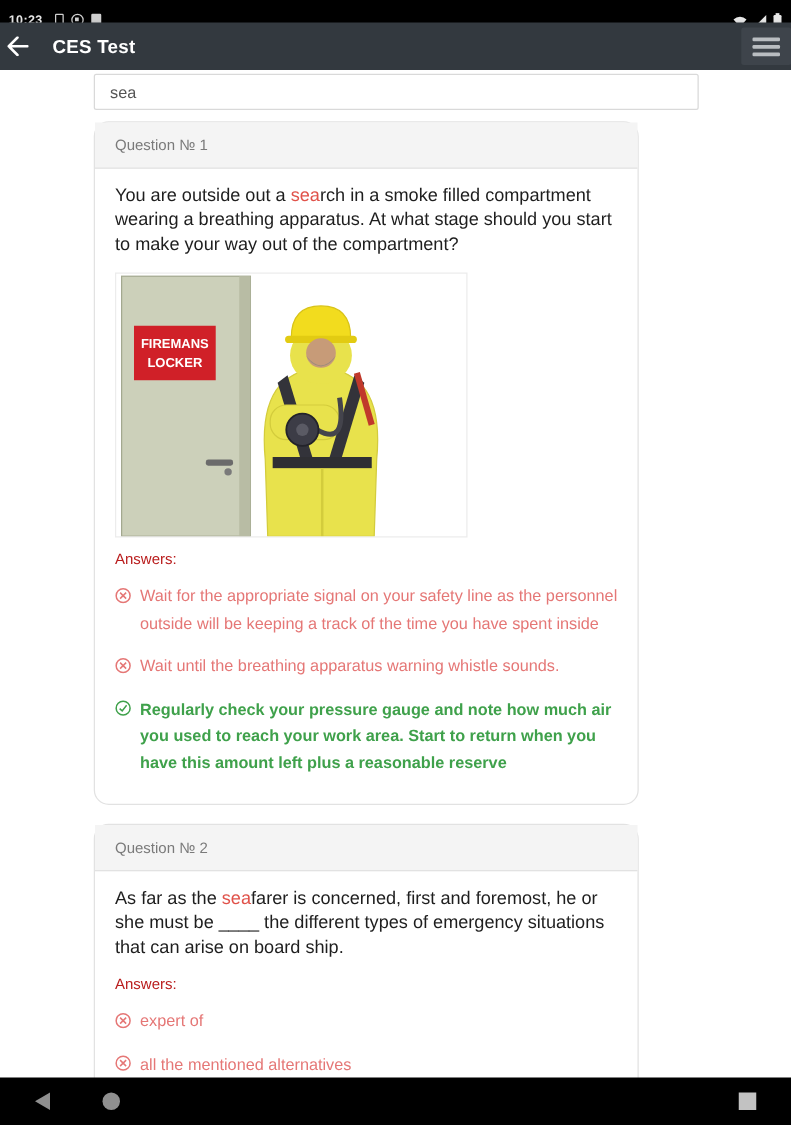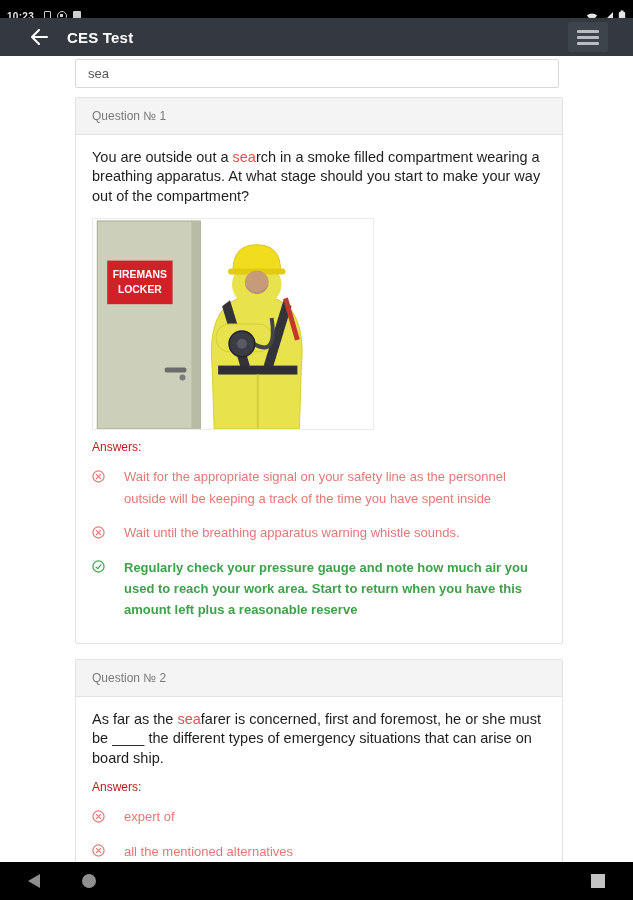--- a/index.html
+++ b/index.html
@@ -23,51 +23,51 @@
   .sb-ic.circle { width:10px; height:10px; border:1.5px solid #cfcfcf; border-radius:50%; position:relative; }
   .sb-ic.circle::after { content:""; position:absolute; left:2px; top:2px; width:3px; height:3px; background:#cfcfcf; }
   .sb-ic.rect-filled { width:8px; height:10px; background:#cfcfcf; border-radius:1px; }
   .sb-spacer { flex:1; }
   .sb-right-icons { display:flex; align-items:flex-end; gap:4px; }
 
   
   .app-bar {
     position:absolute; top:18px; left:0; right:0; height:38px;
     background:#33393f; display:flex; align-items:center;
-    padding:0 25px; box-shadow:0 2px 4px rgba(0,0,0,.35);
+    padding:0 0; box-shadow:0 2px 4px rgba(0,0,0,.35);
   }
   .back-btn { width:28px; height:28px; display:flex; align-items:center; justify-content:center; cursor:pointer; }
   .app-title { color:#fff; font-size:15px; font-weight:bold; margin-left:14px; letter-spacing:.2px; }
   .menu-btn {
     margin-left:auto; width:40px; height:30px; background:#3e444b; border-radius:2px;
     display:flex; flex-direction:column; align-items:center; justify-content:center; gap:3px; cursor:pointer;
   }
   .menu-bar { width:22px; height:3px; background:#b9bdc1; border-radius:1px; }
 
   
   .content { position:absolute; top:56px; left:0; right:0; bottom:0; background:#fff; overflow:hidden; }
   .search-box {
     display:block; width:484px; margin:3px 0 9px 75px; height:29px;
     border:1px solid #d9d9d9; border-radius:2px; background:#fff;
     font-family:inherit; font-size:13px; color:#555; padding:0 12px; outline:none;
   }
   .card {
-    width:488px; margin-left:75px; background:#fff;
-    border:1px solid #e2e2e2; border-radius:2px; margin-bottom:15px;
+    width:436px; margin-left:75px; background:#fff;
+    border:1px solid #e2e2e2; border-radius:12px; margin-bottom:15px;
   }
   .card-header {
     background:#f4f4f4; border-bottom:1px solid #e2e2e2;
     padding:11px 16px; font-size:12px; color:#7a7a7a;
   }
   .card-body { padding:13px 16px 22px 16px; }
   .q-text { font-size:14.5px; line-height:1.34; color:#1e1e1e; margin-bottom:12px; }
   .q-text .hl { color:#e0524a; }
   .photo-frame { width:282px; height:212px; border:1px solid #ececec; display:block; margin-bottom:10px; }
   .answers-label { font-size:12px; color:#b91c1c; margin:4px 0 12px 0; }
-  .answer { display:flex; gap:19px; font-size:13px; line-height:1.65; margin-bottom:13px; }
+  .answer { display:flex; gap:7px; font-size:13px; line-height:1.65; margin-bottom:13px; }
   .answer:last-child { margin-bottom:0; }
   .answer .a-ic { flex:0 0 auto; margin-top:3.5px; }
   .answer.wrong { color:#e57776; }
   .answer.correct { color:#3fa14b; font-weight:bold; }
 
   
   .nav-bar {
     position:absolute; left:0; right:0; bottom:0; height:38px; background:#000; z-index:10;
   }
   .nav-back { position:absolute; left:28px; top:12px; width:0; height:0;

